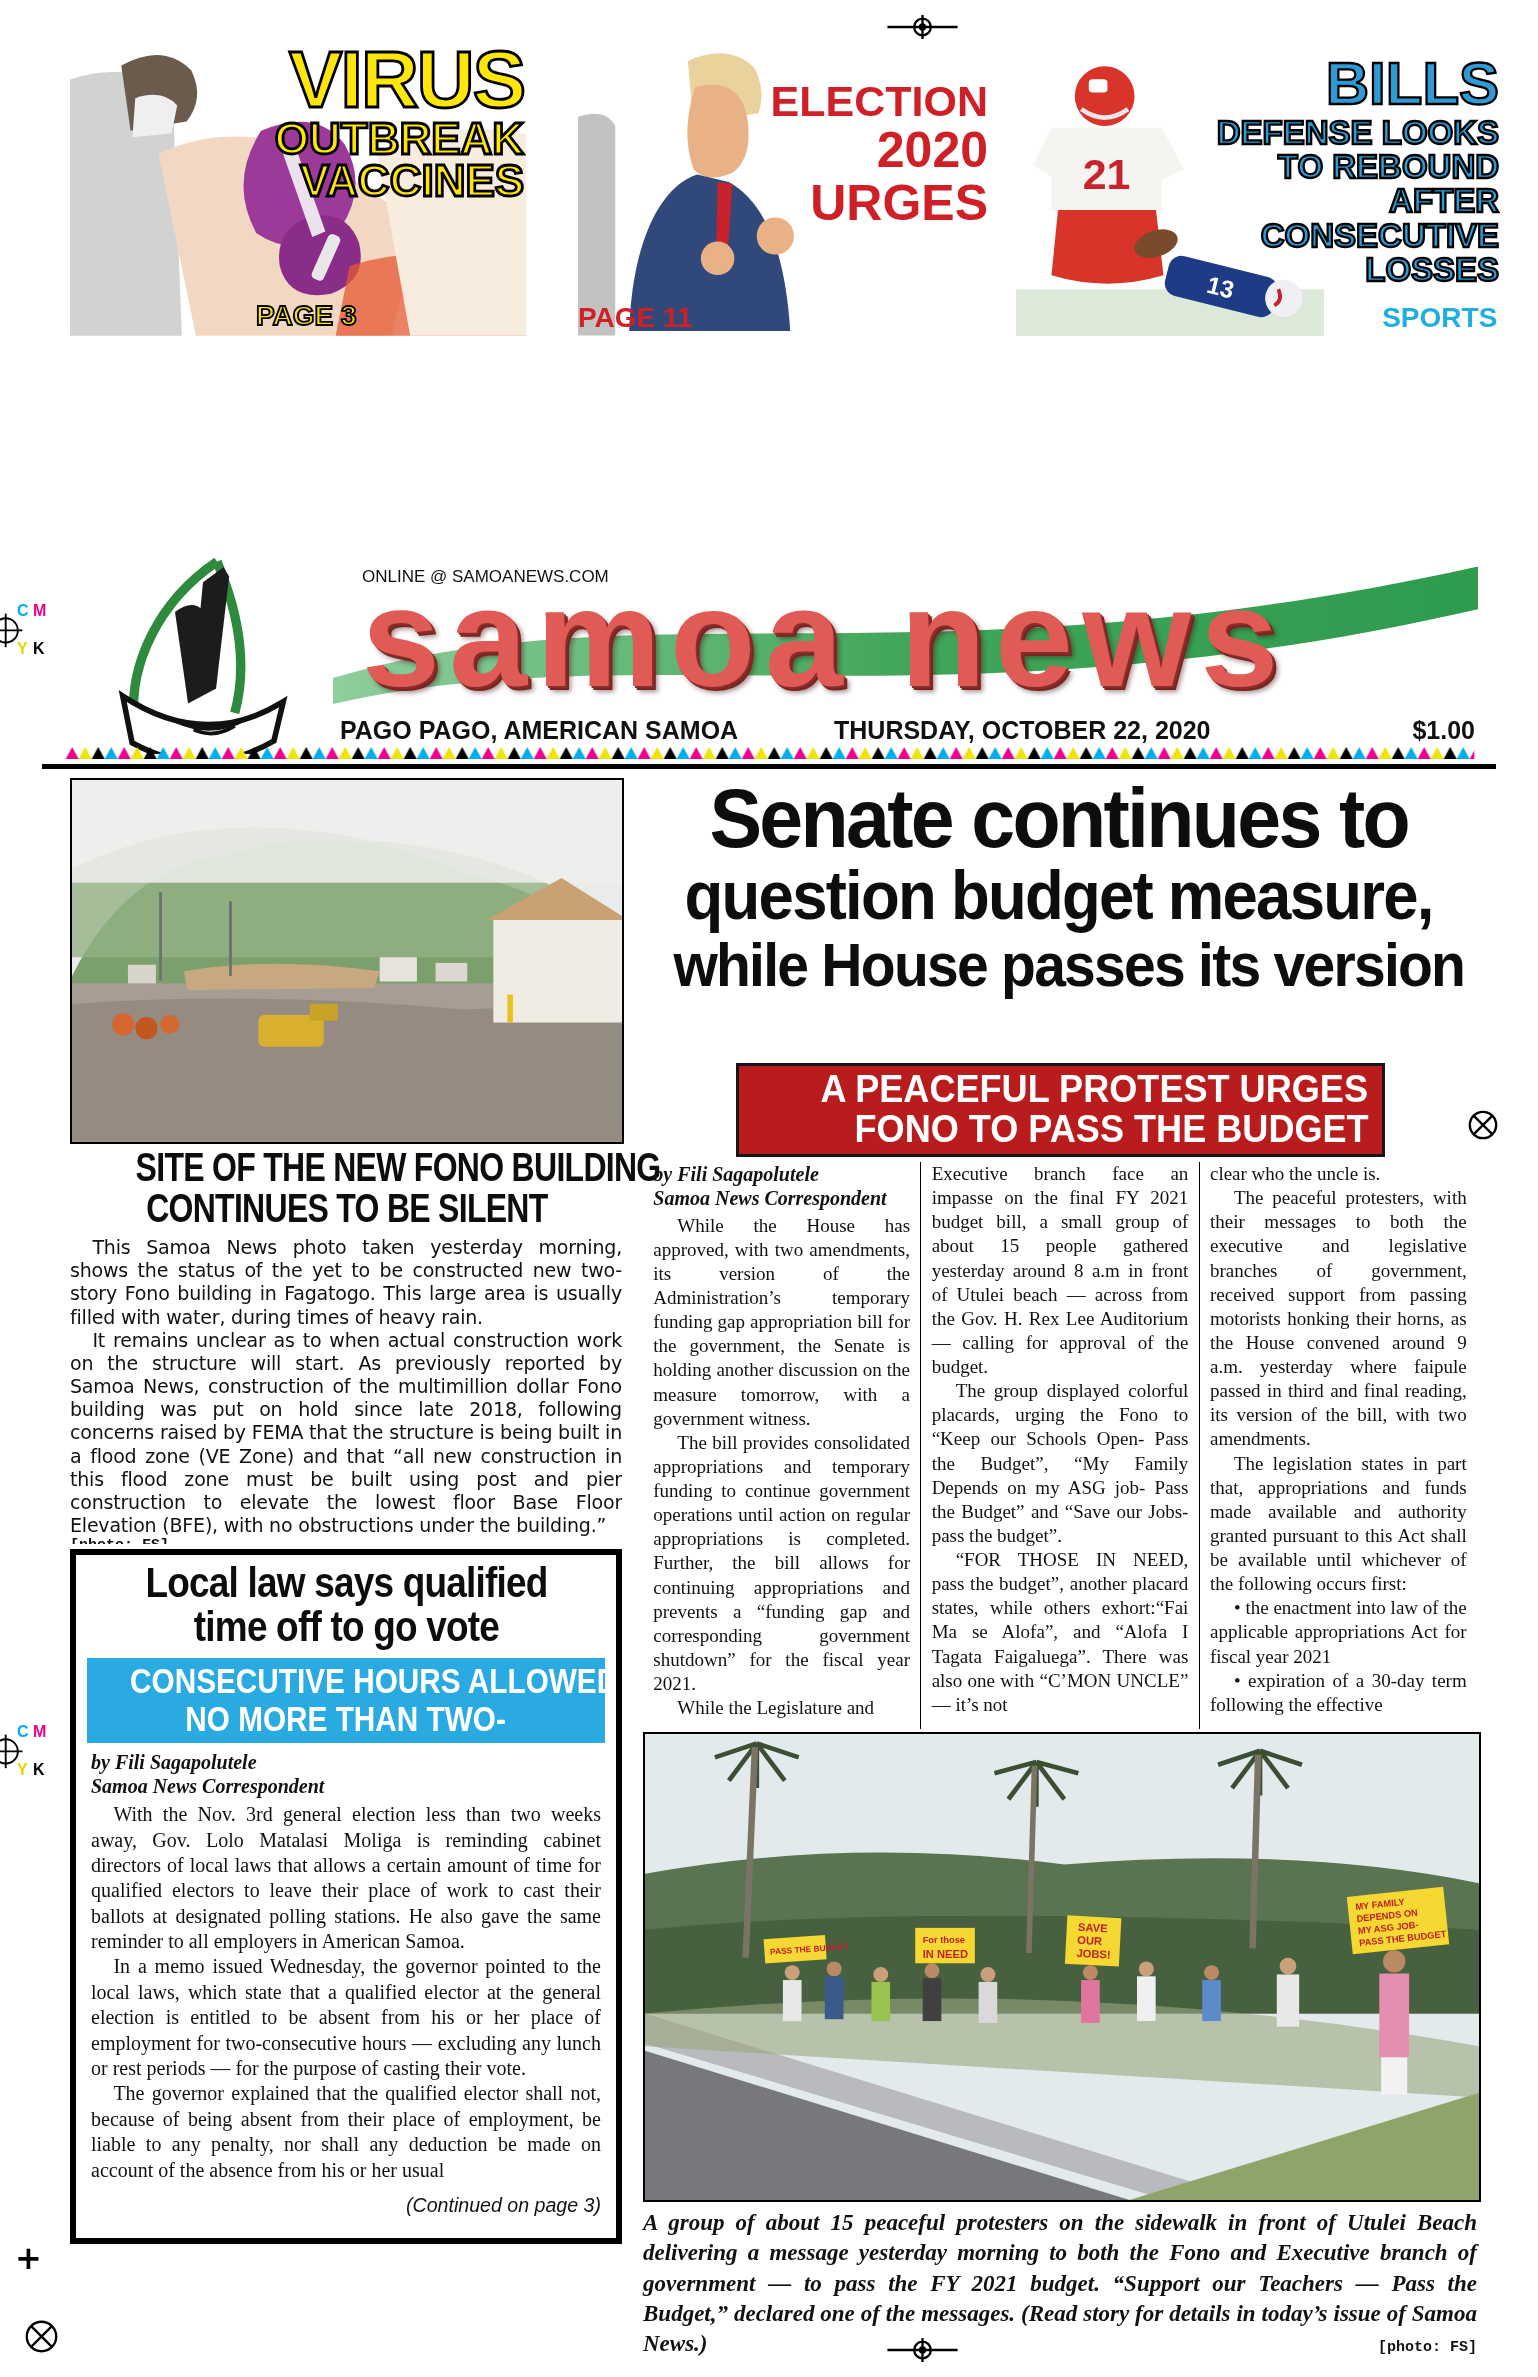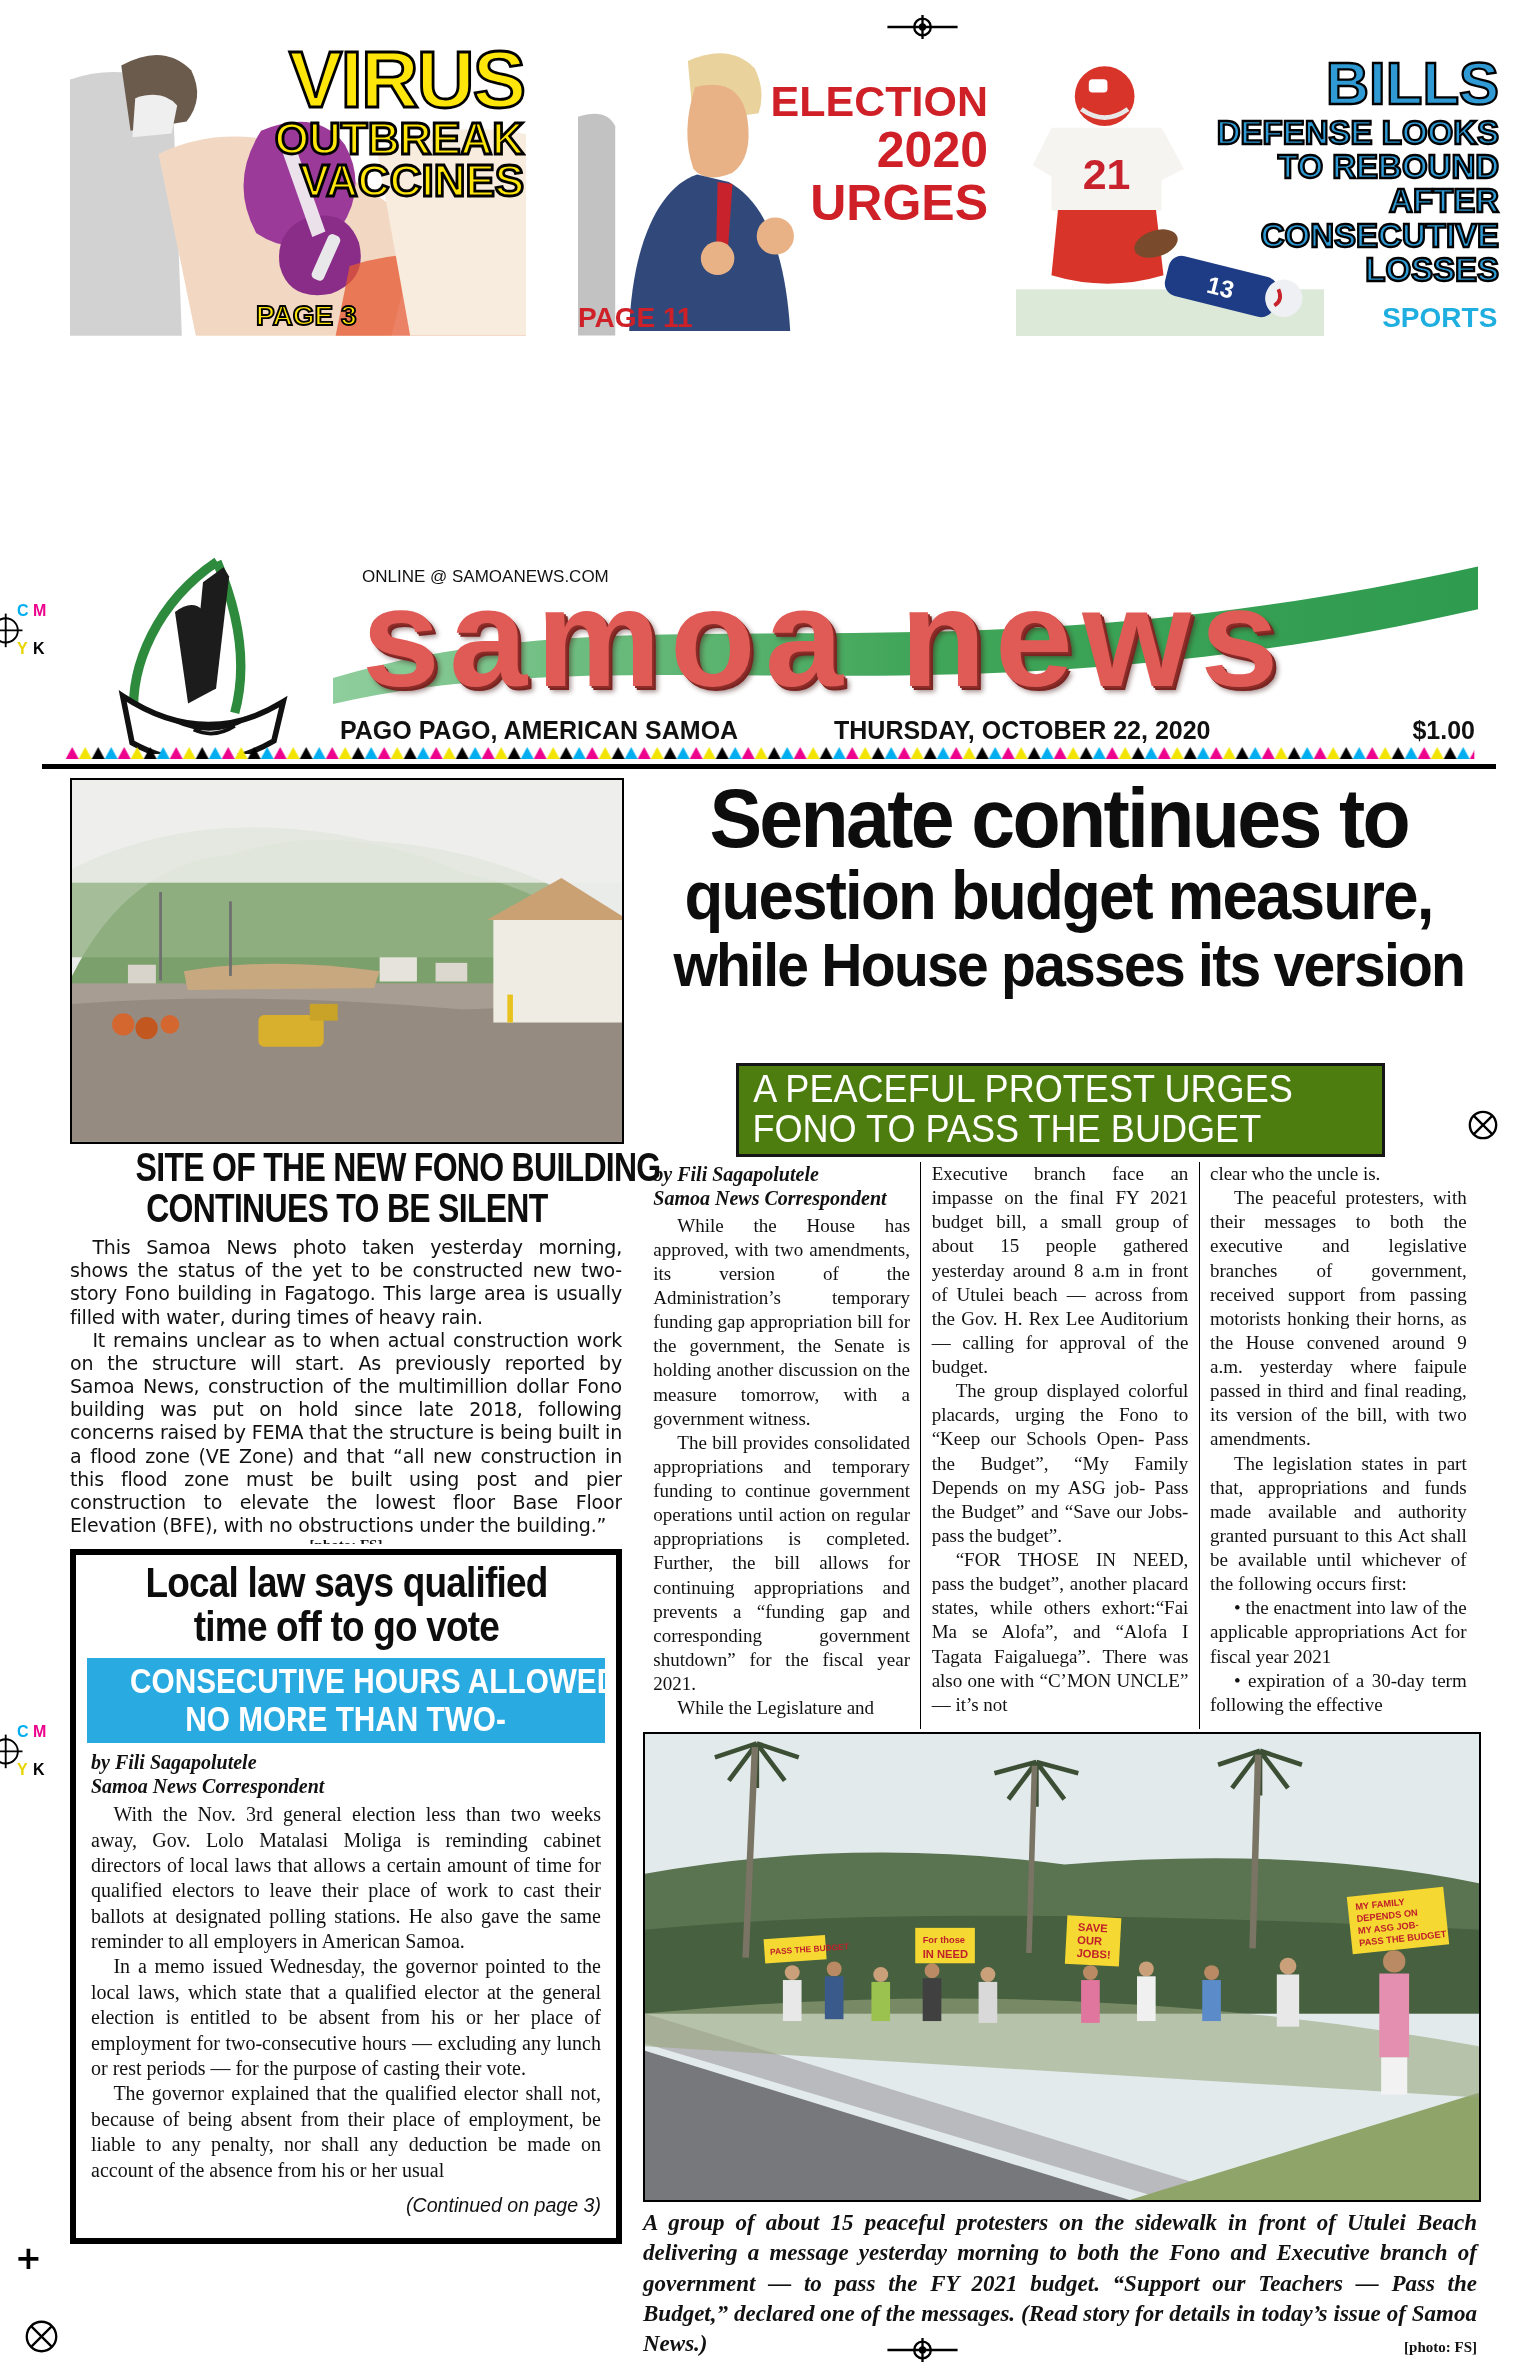--- a/index.html
+++ b/index.html
@@ -40,41 +40,41 @@
   #mast-date{left:834px;}
   #mast-price{right:63px;}
   #triangle-strip{left:63px;top:746px;width:1414px;height:13px;}
   #top-rule{left:42px;top:764px;width:1454px;height:4.7px;background:#000;}
 
   
   #main-headline{left:639px;top:777px;width:839px;text-align:center;font-weight:bold;color:#0d0d0d;}
   #main-headline .h1{font-size:83px;line-height:1.0;letter-spacing:-2.8px;}
   #main-headline .h2{font-size:69px;line-height:1.04;letter-spacing:-1.9px;}
   #main-headline .h3{font-size:62px;line-height:1.06;letter-spacing:-1.9px;}
-  #kicker{left:736px;top:1063px;width:643px;background:#4d7c0f;border:3.7px solid #161616;
-          text-align:left;color:#fff;font-weight:normal;padding:2.8px 0 4.7px;}
+  #kicker{left:736px;top:1063px;width:643px;background:#b91c1c;border:3.7px solid #161616;
+          text-align:right;color:#fff;font-weight:bold;padding:2.8px 0 4.7px;}
   #kicker div{font-size:38px;line-height:1.06;}
   #story-cols{left:643px;top:1162px;width:834px;height:567px;display:flex;overflow:hidden;}
   .story-col{width:33.33%;padding:0 10.3px;overflow:hidden;}
   .story-col+.story-col{border-left:1.9px solid #000;}
   .story-col p{margin:0;font-family:"Liberation Serif",serif;font-size:19px;line-height:1.27;
                text-align:justify;text-indent:24px;}
   .story-col:nth-child(n+2) p:first-child{text-indent:0;}
   .byline{font-family:"Liberation Serif",serif;font-weight:bold;font-style:italic;font-size:20px;
           line-height:1.2;margin-bottom:3.7px;}
   .continued{font-family:Liberation Sans, sans-serif;font-style:italic;font-size:19.6px;text-align:right;margin-top:11px;}
 
   
   #fono-photo{left:70px;top:778px;width:550px;height:362px;border:2.8px solid #000;}
   #fono-headline{left:70px;top:1147px;width:554px;text-align:center;font-weight:bold;color:#0d0d0d;}
   #fono-headline div{font-size:40px;line-height:1.03;letter-spacing:-0.9px;}
   #fono-body{left:70px;top:1236px;width:552px;height:308px;overflow:hidden;}
   #fono-body p{margin:0;font-family:"DejaVu Sans",sans-serif;font-size:19px;line-height:1.22;
                text-align:justify;text-indent:22.4px;letter-spacing:-0.2px;}
-  .photo-credit{font-size:15px;font-weight:bold;text-align:center;font-family:Liberation Serif, serif;}
+  .photo-credit{font-size:15px;font-weight:bold;text-align:left;font-family:Liberation Mono, monospace;}
 
   
   #vote-box{left:70px;top:1549px;width:552px;height:695px;border:6.5px solid #000;box-sizing:border-box;
             padding:5.6px 15px;overflow:hidden;}
   #vote-headline{text-align:center;font-weight:bold;color:#0d0d0d;}
   #vote-headline div{font-size:42px;line-height:1.05;letter-spacing:-0.9px;}
   #vote-banner{margin:9.3px -3.7px 7.5px;background:#29aae1;text-align:center;color:#fff;font-weight:bold;
                padding:3.7px 0 5.6px;}
   #vote-banner div{font-size:35px;line-height:1.08;}
   #vote-body p{margin:0;font-family:"Liberation Serif",serif;font-size:20px;line-height:1.27;

